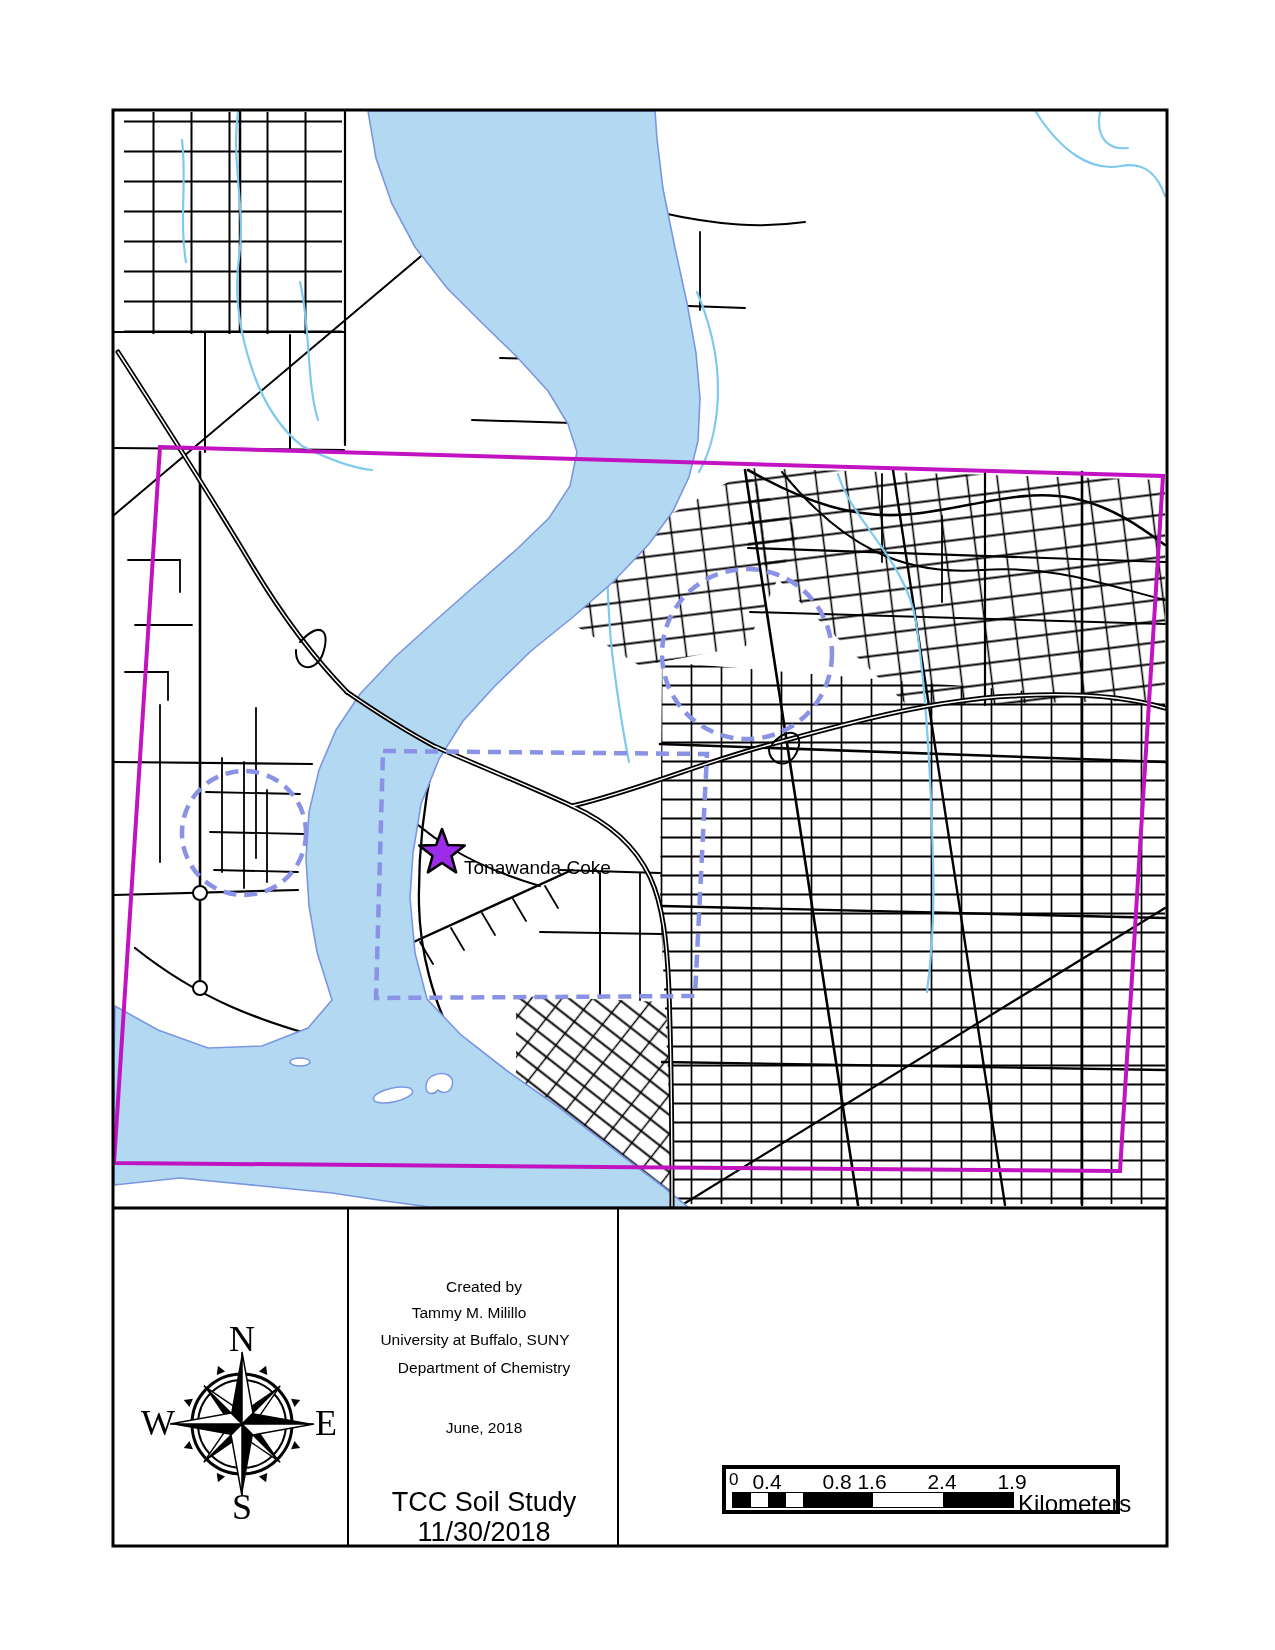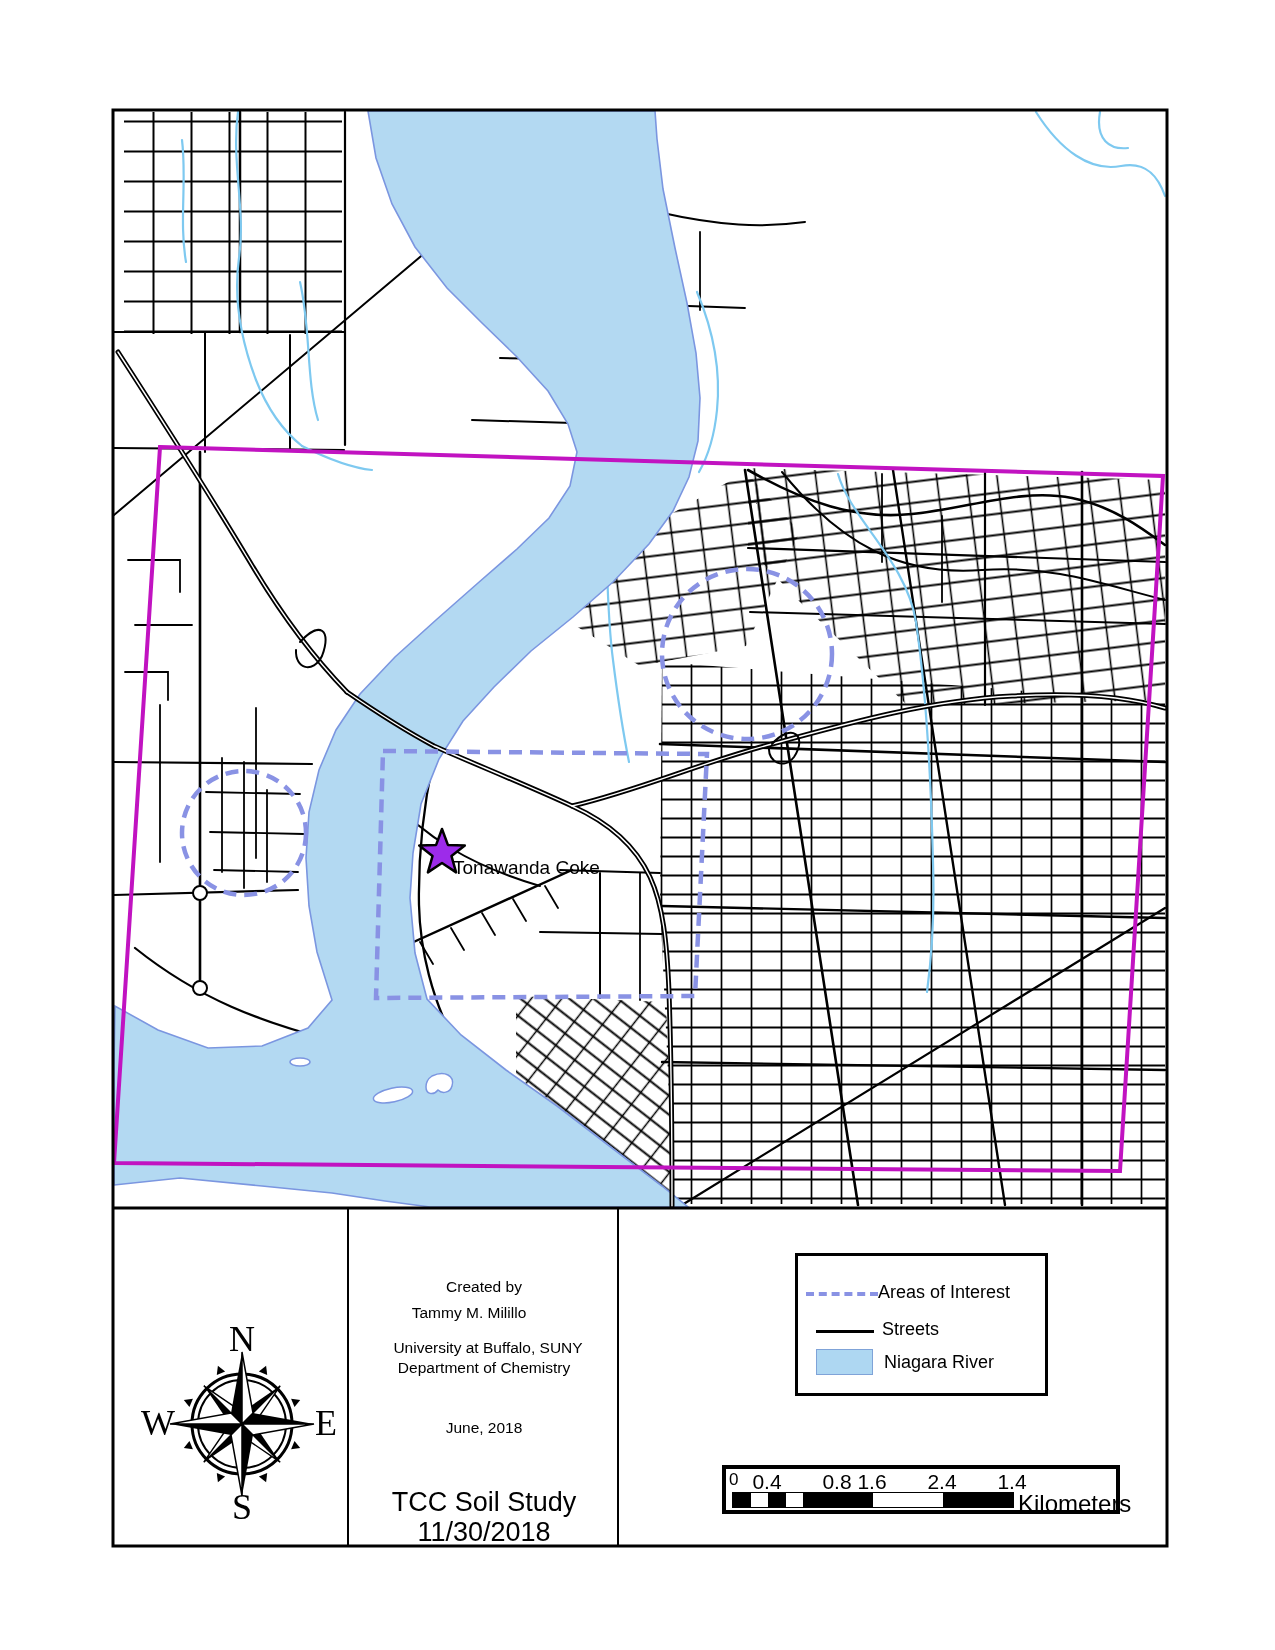--- a/index.html
+++ b/index.html
@@ -231,51 +231,43 @@
       <polygon points="0,-72 -11,-11 0,0" fill="#000"></polygon>
       <polygon points="0,-72 11,-11 0,0" fill="#fff" stroke="#000" stroke-width="1.5"></polygon>
     </g>
     <g transform="rotate(270)">
       <polygon points="0,-72 -11,-11 0,0" fill="#000"></polygon>
       <polygon points="0,-72 11,-11 0,0" fill="#fff" stroke="#000" stroke-width="1.5"></polygon>
     </g>
   </g>
 </svg>
 
-<div class="t maplabel" style="left:453px;top:858px;">Tonawanda Coke</div>
+<div class="t maplabel" style="left:453px;top:858px;padding-left:11px;">Tonawanda Coke</div>
 
 <div class="t cletter serif ctr" style="left:242px;top:1340px;">N</div>
 <div class="t cletter serif ctr" style="left:158px;top:1424px;">W</div>
 <div class="t cletter serif ctr" style="left:326px;top:1424px;">E</div>
 <div class="t cletter serif ctr" style="left:242px;top:1508px;">S</div>
 
 <div class="t attr ctr" style="left:484px;top:1287px;">Created by</div>
 <div class="t attr ctr" style="left:469px;top:1313px;">Tammy M. Milillo</div>
-<div class="t attr ctr" style="left:488px;top:1340px;margin-top:8px;">University at Buffalo, SUNY</div>
+<div class="t attr ctr" style="left:475px;top:1340px;">University at Buffalo, SUNY</div>
 <div class="t attr ctr" style="left:484px;top:1368px;">Department of Chemistry</div>
 <div class="t attr ctr" style="left:484px;top:1428px;">June, 2018</div>
 <div class="t title ctr" style="left:484px;top:1503px;">TCC Soil Study</div>
 <div class="t title ctr" style="left:484px;top:1533px;">11/30/2018</div>
 
-<div id="legendbox">
-  <div id="lg-dash"></div>
-  <div class="lg-label" style="left:80px;top:26px;">Areas of Interest</div>
-  <div id="lg-line"></div>
-  <div class="lg-label" style="left:84px;top:63px;">Streets</div>
-  <div id="lg-fill"></div>
-  <div class="lg-label" style="left:86px;top:96px;">Niagara River</div>
-</div>
 
 <div id="scalebox">
   <span class="sb-tick0">0</span>
   <span class="sb-tick" style="left:41px;">0.4</span>
   <span class="sb-tick" style="left:68px;margin-left:43px;">0.8</span>
   <span class="sb-tick" style="left:146px;">1.6</span>
   <span class="sb-tick" style="left:216px;">2.4</span>
-  <span class="sb-tick" style="left:286px;">1.4</span>
+  <span class="sb-tick" style="left:286px;">1.9</span>
   <div id="sb-bar">
     <div class="sb-seg" style="width:17.5px;background:#000;"></div>
     <div class="sb-seg" style="width:17.5px;background:#fff;"></div>
     <div class="sb-seg" style="width:17.5px;background:#000;"></div>
     <div class="sb-seg" style="width:17.5px;background:#fff;"></div>
     <div class="sb-seg" style="width:70px;background:#000;"></div>
     <div class="sb-seg" style="width:70px;background:#fff;"></div>
     <div class="sb-seg" style="width:70px;background:#000;"></div>
   </div>
   <span id="sb-unit">Kilometers</span>

